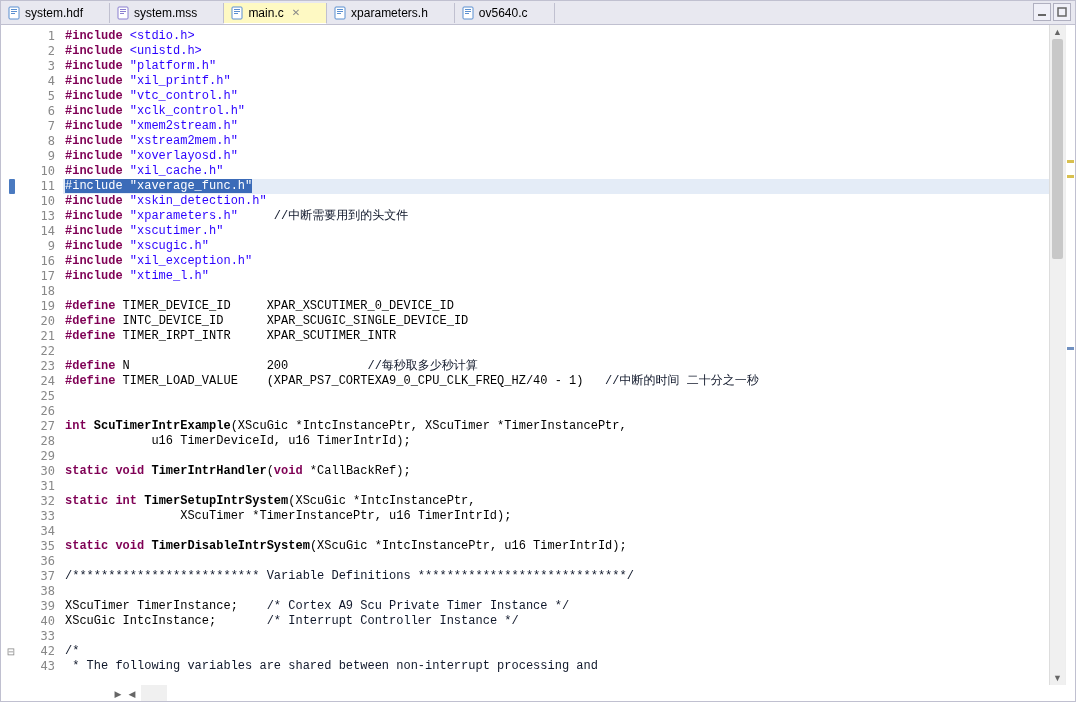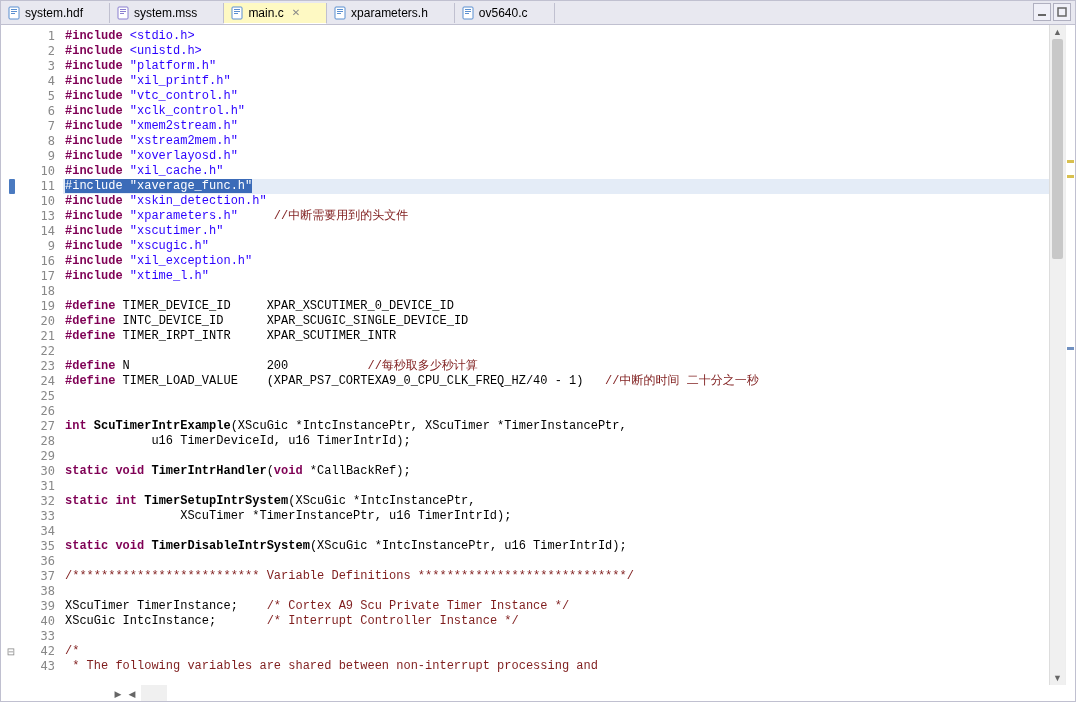--- a/index.html
+++ b/index.html
@@ -19,21 +19,21 @@
 .marker-col { width: 20px; background: #fff; padding-top: 4px; }
 .marker { height: 15px; display: flex; align-items: center; justify-content: center; }
 .marker.bp { background: #4a7ac0; width: 6px; margin-left: 2px; border-radius: 1px; }
 .code { flex: 1; font-family: Consolas, "Courier New", monospace; font-size: 12px; line-height: 15px; padding-top: 4px; white-space: pre; overflow: hidden; position: relative; }
 .code-line { height: 15px; padding-left: 2px; }
 .code-line.hl { background: #e4ecf7; }
 .sel { background: #3b6bb8; color: #fff; }
 .kw { color: #7f0055; font-weight: bold; }
 .str { color: #2a00ff; }
 .inc { color: #2a00ff; }
-.cmt { color: #7f1d1d; }
+.cmt { color: #0f172a; }
 .vscroll { width: 16px; background: #f0f0f0; border-left: 1px solid #ddd; position: relative; }
 .vscroll .thumb { position: absolute; top: 14px; left: 2px; right: 2px; height: 220px; background: #c8c8c8; border-radius: 2px; }
 .vscroll .arrow { position: absolute; left: 0; right: 0; height: 14px; display: flex; align-items: center; justify-content: center; color: #666; font-size: 9px; }
 .vscroll .arrow.up { top: 0; }
 .vscroll .arrow.down { bottom: 0; }
 .hscroll { height: 16px; background: #f0f0f0; border-top: 1px solid #ddd; position: relative; margin-left: 62px; margin-right: 16px; }
 .hscroll .arrow { position: absolute; top: 0; bottom: 0; width: 14px; display: flex; align-items: center; justify-content: center; color: #666; font-size: 9px; }
 .hscroll .arrow.left { left: 0; }
 .hscroll .arrow.right { right: 0; }
 .overview-ruler { width: 10px; background: #fff; position: relative; border-left: 1px solid #eee; }

